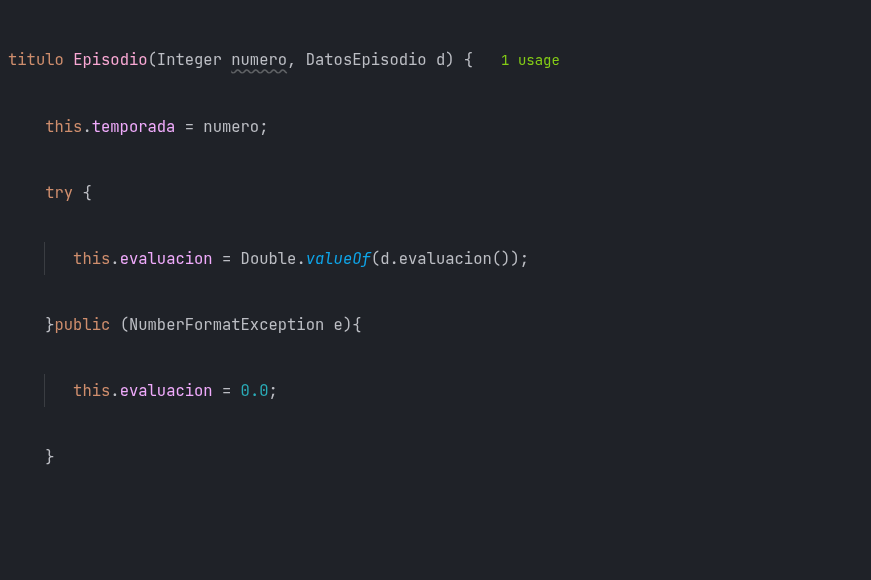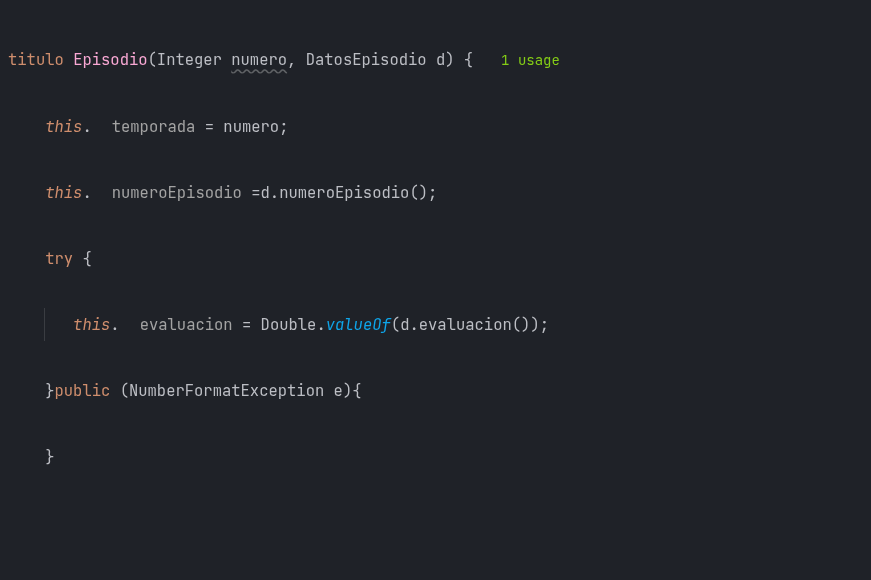--- a/index.html
+++ b/index.html
@@ -22,22 +22,22 @@
   .line { display: block; }
   .kw { color: #cf8e6d; }
   .type { color: #bcbec4; }
   .ctor { color: #f9a8d4; }
   .param { color: #bcbec4; }
   .param-u {
     color: #bcbec4;
     text-decoration: underline wavy #5f6265;
     text-underline-offset: 3px;
   }
-  .this { color: #cf8e6d; font-style: italic; }
-  .field { color: #a3a3a3; margin-left: 20px; }
+  .this { color: #cf8e6d; }
+  .field { color: #f0abfc; }
   .method { color: #bcbec4; }
   .static-call { font-style: italic; color: #0ea5e9; }
   .num { color: #2aacb8; }
   .usage {
     color: #84cc16;
     font-size: 14px;
   }
   .punc { color: #bcbec4; }
   .indent-guide {
     border-left: 1px solid #3a3d42;
@@ -47,24 +47,24 @@
     margin-left: -1px;
   }
   .tok { }
 </style>
 </head>
 <body>
 
 <div class="code-area">
 <span class="line"><span class="kw tok">titulo</span> <span class="ctor tok">Episodio</span><span class="punc">(</span><span class="type tok">Integer</span> <span class="param-u tok">numero</span><span class="punc">,</span> <span class="type tok">DatosEpisodio</span> <span class="param tok">d</span><span class="punc">)</span> <span class="punc">{</span>   <span class="usage">1 usage</span></span>
 <span class="line">    <span class="this tok">this</span><span class="punc">.</span><span class="field tok">temporada</span> <span class="punc">=</span> <span class="param tok">numero</span><span class="punc">;</span></span>
-<span class="line">    <span class="this tok">this</span><span class="punc">.</span><span class="field tok">numeroEpisodio</span> <span class="punc">=</span><span class="param tok">d</span><span class="punc">.</span><span class="method tok">numeroEpisodio</span><span class="punc">(</span><span class="punc">)</span><span class="punc">;</span></span>
 <span class="line">    <span class="kw tok">try</span> <span class="punc">{</span></span>
 <span class="line">    <span class="indent-guide"></span>   <span class="this tok">this</span><span class="punc">.</span><span class="field tok">evaluacion</span> <span class="punc">=</span> <span class="type tok">Double</span><span class="punc">.</span><span class="static-call tok">valueOf</span><span class="punc">(</span><span class="param tok">d</span><span class="punc">.</span><span class="method tok">evaluacion</span><span class="punc">(</span><span class="punc">)</span><span class="punc">)</span><span class="punc">;</span></span>
 <span class="line">    <span class="punc">}</span><span class="kw tok">public</span> <span class="punc">(</span><span class="type tok">NumberFormatException</span> <span class="param tok">e</span><span class="punc">)</span><span class="punc">{</span></span>
+<span class="line">    <span class="indent-guide"></span>   <span class="this tok">this</span><span class="punc">.</span><span class="field tok">evaluacion</span> <span class="punc">=</span> <span class="num tok">0.0</span><span class="punc">;</span></span>
 <span class="line">    <span class="punc">}</span></span>
 
 
 
 
 
 
 
 
 </div>

